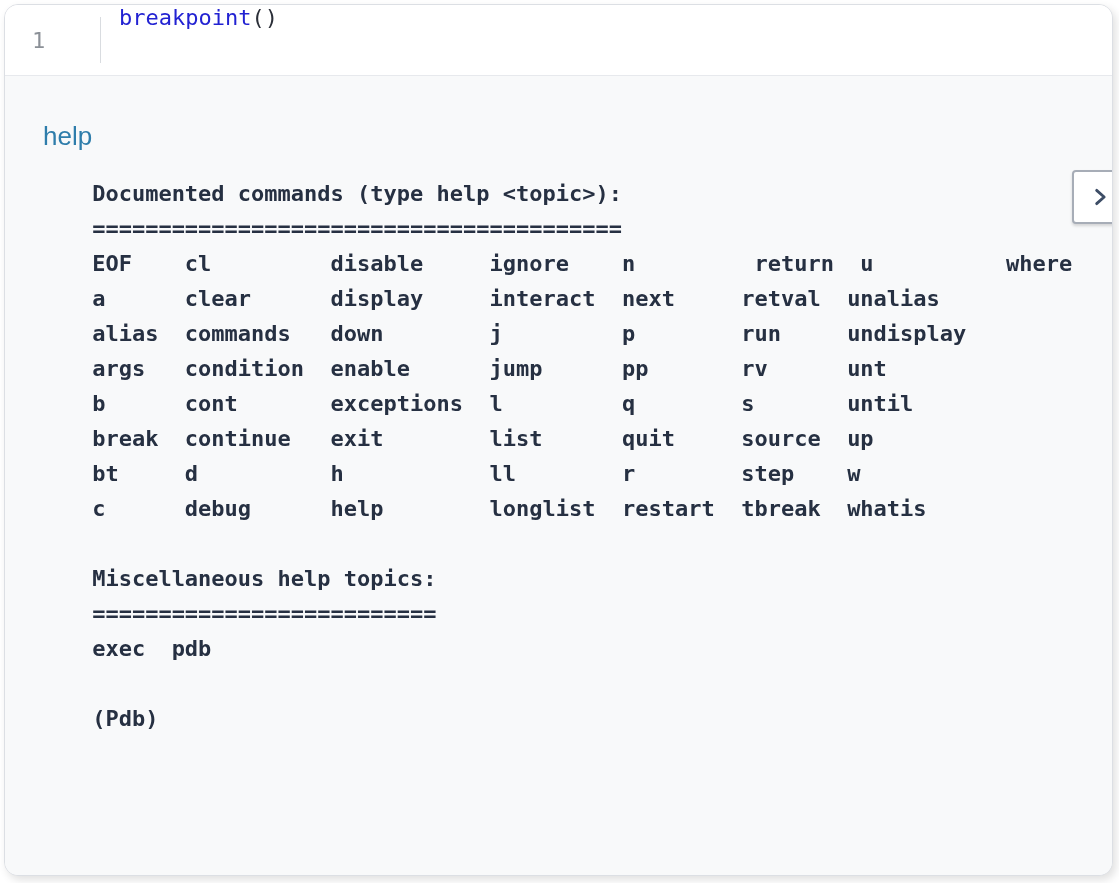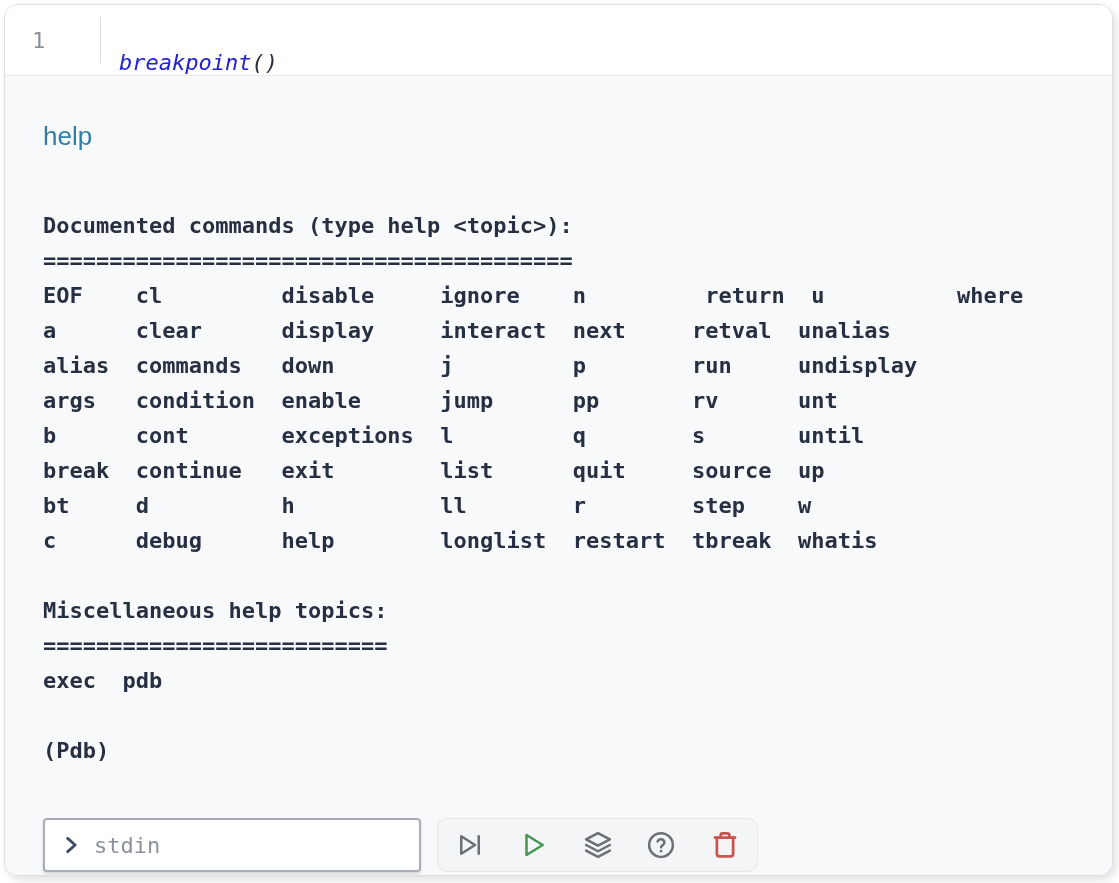--- a/index.html
+++ b/index.html
@@ -7,25 +7,25 @@
   .card {
     margin: 4px; width: 1109px; height: 872px;
     background: #f8f9fa; border: 1px solid #dcdfe4; border-radius: 14px;
     box-shadow: 3px 4px 8px rgba(0,0,0,0.12);
     overflow: hidden; display: flex; flex-direction: column;
   }
   .editor-row { height: 70px; background: #ffffff; display: flex; align-items: stretch; flex: 0 0 auto; }
   .gutter { width: 96px; position: relative; display: flex; align-items: center; flex: 0 0 auto; }
   .gutter .line-no { margin-left: 27px; color: #8b9097; font-size: 22px; }
   .gutter::after { content: ""; position: absolute; right: 0; top: 12px; bottom: 12px; width: 1px; background: #d9dce0; }
-  .code-line { display: flex; align-items: flex-end; margin-left: 18px; font-size: 22px; font-style: italic; }
+  .code-line { display: flex; align-items: flex-start; margin-left: 18px; font-size: 22px; }
   .tok-fn { color: #2222d2; }
   .tok-punc { color: #2b2f38; }
   .editor-divider { height: 1px; background: #e7e9ed; flex: 0 0 auto; }
-  .output { flex: 1; background: #f8f9fa; padding: 44px 20px 0 38px; display: flex; flex-direction: column; }
+  .output { flex: 1; background: #f8f9fa; padding: 44px 20px 0 38px; display: flex; }
   .cmd-label { font-family: "Liberation Sans", sans-serif; font-size: 26px; color: #2e7dab; line-height: 32px; }
   .console-pre {
     margin-top: 56px; font-family: "DejaVu Sans Mono", monospace;
     font-size: 22px; line-height: 35px; color: #263042; white-space: pre; font-weight: bold;
   }
   .io-row { margin-top: 50px; display: flex; gap: 16px; align-items: stretch; height: 54px; flex: 0 0 auto; }
   .stdin-box {
     width: 378px; background: #ffffff; border: 2px solid #a7adb7; border-radius: 4px;
     box-shadow: 0 2px 3px rgba(0,0,0,0.15);
     display: flex; align-items: center; padding-left: 16px; gap: 13px;

